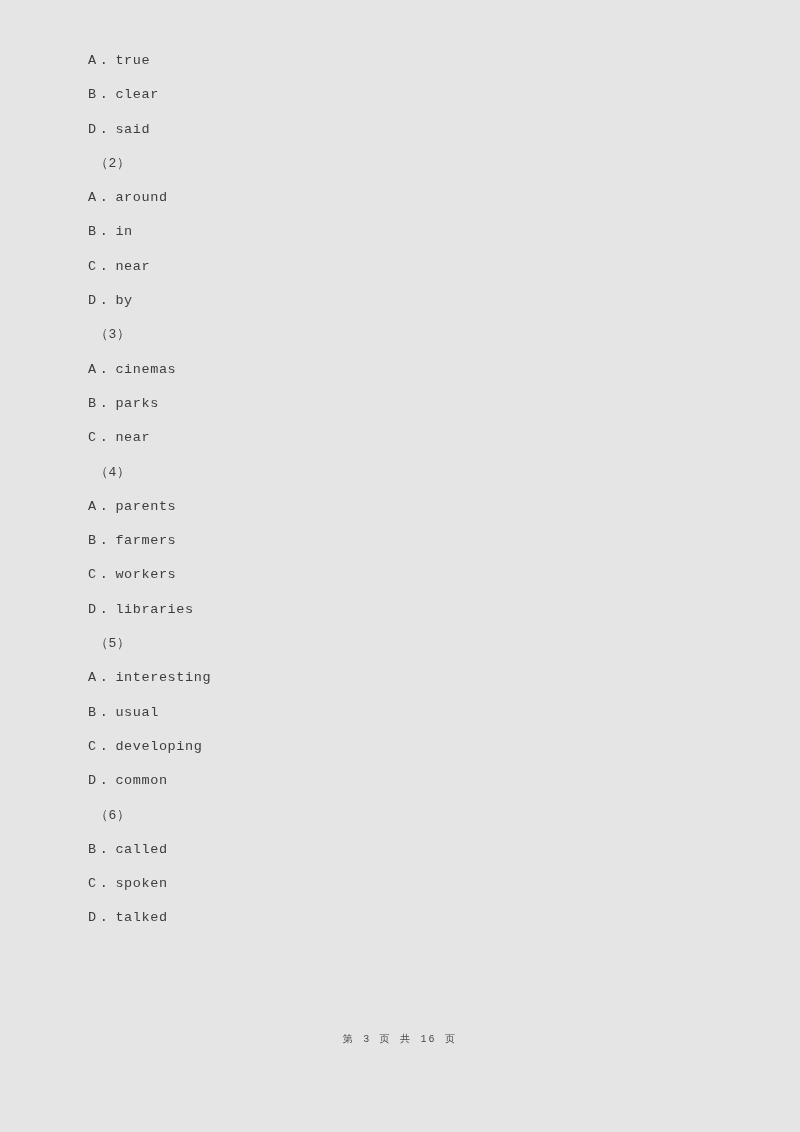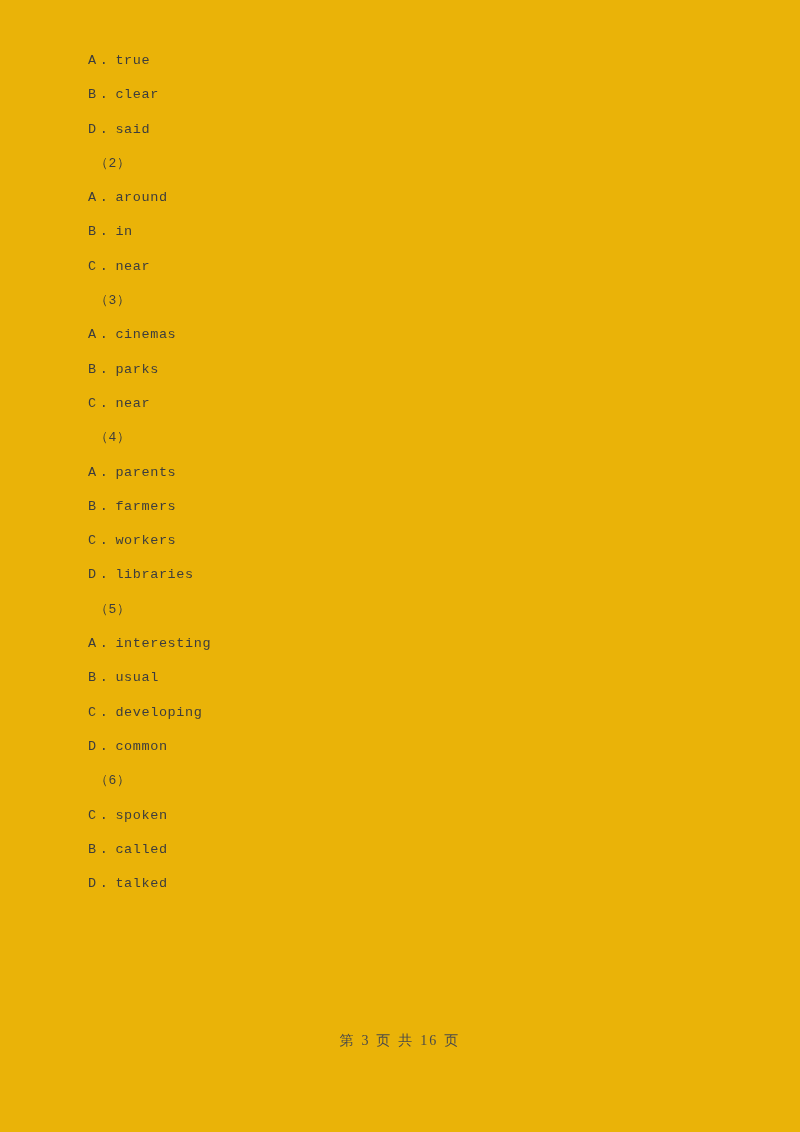--- a/index.html
+++ b/index.html
@@ -16,21 +16,21 @@
     color: #3a3a3a;
     -webkit-font-smoothing: antialiased;
   }
 
   #page {
     position: absolute;
     left: 0;
     top: 0;
     width: 800px;
     height: 1132px;
-    background: #eab308;
+    background: #e5e5e5;
   }
 
   #content {
     position: absolute;
     left: 88px;
     top: 44px;
     width: 620px;
   }
 
   .line {
@@ -62,55 +62,56 @@
     display: inline-block;
     padding-left: 5px;
   }
 
   #footer {
     position: absolute;
     left: 0;
     top: 1032px;
     width: 800px;
     text-align: center;
-    font-size: 14px;
+    font-size: 10px;
     letter-spacing: 2.2px;
     color: #4a4a4a;
-    font-family: Liberation Serif, serif;
+    font-family: Liberation Mono, monospace;
     white-space: pre;
   }
 </style>
 </head>
 <body>
 
 <div id="page">
 
   <div id="content">
       <div class="line option"><span class="opt-letter">A</span><span class="opt-sep">.</span><span class="opt-text">true</span></div>
       <div class="line option"><span class="opt-letter">B</span><span class="opt-sep">.</span><span class="opt-text">clear</span></div>
       <div class="line option"><span class="opt-letter">D</span><span class="opt-sep">.</span><span class="opt-text">said</span></div>
       <div class="line qnum">（2）</div>
       <div class="line option"><span class="opt-letter">A</span><span class="opt-sep">.</span><span class="opt-text">around</span></div>
       <div class="line option"><span class="opt-letter">B</span><span class="opt-sep">.</span><span class="opt-text">in</span></div>
       <div class="line option"><span class="opt-letter">C</span><span class="opt-sep">.</span><span class="opt-text">near</span></div>
+      <div class="line option"><span class="opt-letter">D</span><span class="opt-sep">.</span><span class="opt-text">by</span></div>
       <div class="line qnum">（3）</div>
       <div class="line option"><span class="opt-letter">A</span><span class="opt-sep">.</span><span class="opt-text">cinemas</span></div>
       <div class="line option"><span class="opt-letter">B</span><span class="opt-sep">.</span><span class="opt-text">parks</span></div>
       <div class="line option"><span class="opt-letter">C</span><span class="opt-sep">.</span><span class="opt-text">near</span></div>
       <div class="line qnum">（4）</div>
       <div class="line option"><span class="opt-letter">A</span><span class="opt-sep">.</span><span class="opt-text">parents</span></div>
       <div class="line option"><span class="opt-letter">B</span><span class="opt-sep">.</span><span class="opt-text">farmers</span></div>
       <div class="line option"><span class="opt-letter">C</span><span class="opt-sep">.</span><span class="opt-text">workers</span></div>
       <div class="line option"><span class="opt-letter">D</span><span class="opt-sep">.</span><span class="opt-text">libraries</span></div>
       <div class="line qnum">（5）</div>
       <div class="line option"><span class="opt-letter">A</span><span class="opt-sep">.</span><span class="opt-text">interesting</span></div>
       <div class="line option"><span class="opt-letter">B</span><span class="opt-sep">.</span><span class="opt-text">usual</span></div>
       <div class="line option"><span class="opt-letter">C</span><span class="opt-sep">.</span><span class="opt-text">developing</span></div>
       <div class="line option"><span class="opt-letter">D</span><span class="opt-sep">.</span><span class="opt-text">common</span></div>
       <div class="line qnum">（6）</div>
+      <div class="line option"><span class="opt-letter">B</span><span class="opt-sep">.</span><span class="opt-text">called</span></div>
       <div class="line option"><span class="opt-letter">C</span><span class="opt-sep">.</span><span class="opt-text">spoken</span></div>
-      <div class="line option"><span class="opt-letter">B</span><span class="opt-sep">.</span><span class="opt-text">called</span></div>
       <div class="line option"><span class="opt-letter">D</span><span class="opt-sep">.</span><span class="opt-text">talked</span></div>
     </div>
 
   <div id="footer">第 3 页 共 16 页</div>
 
 </div>
 
 </body></html>

